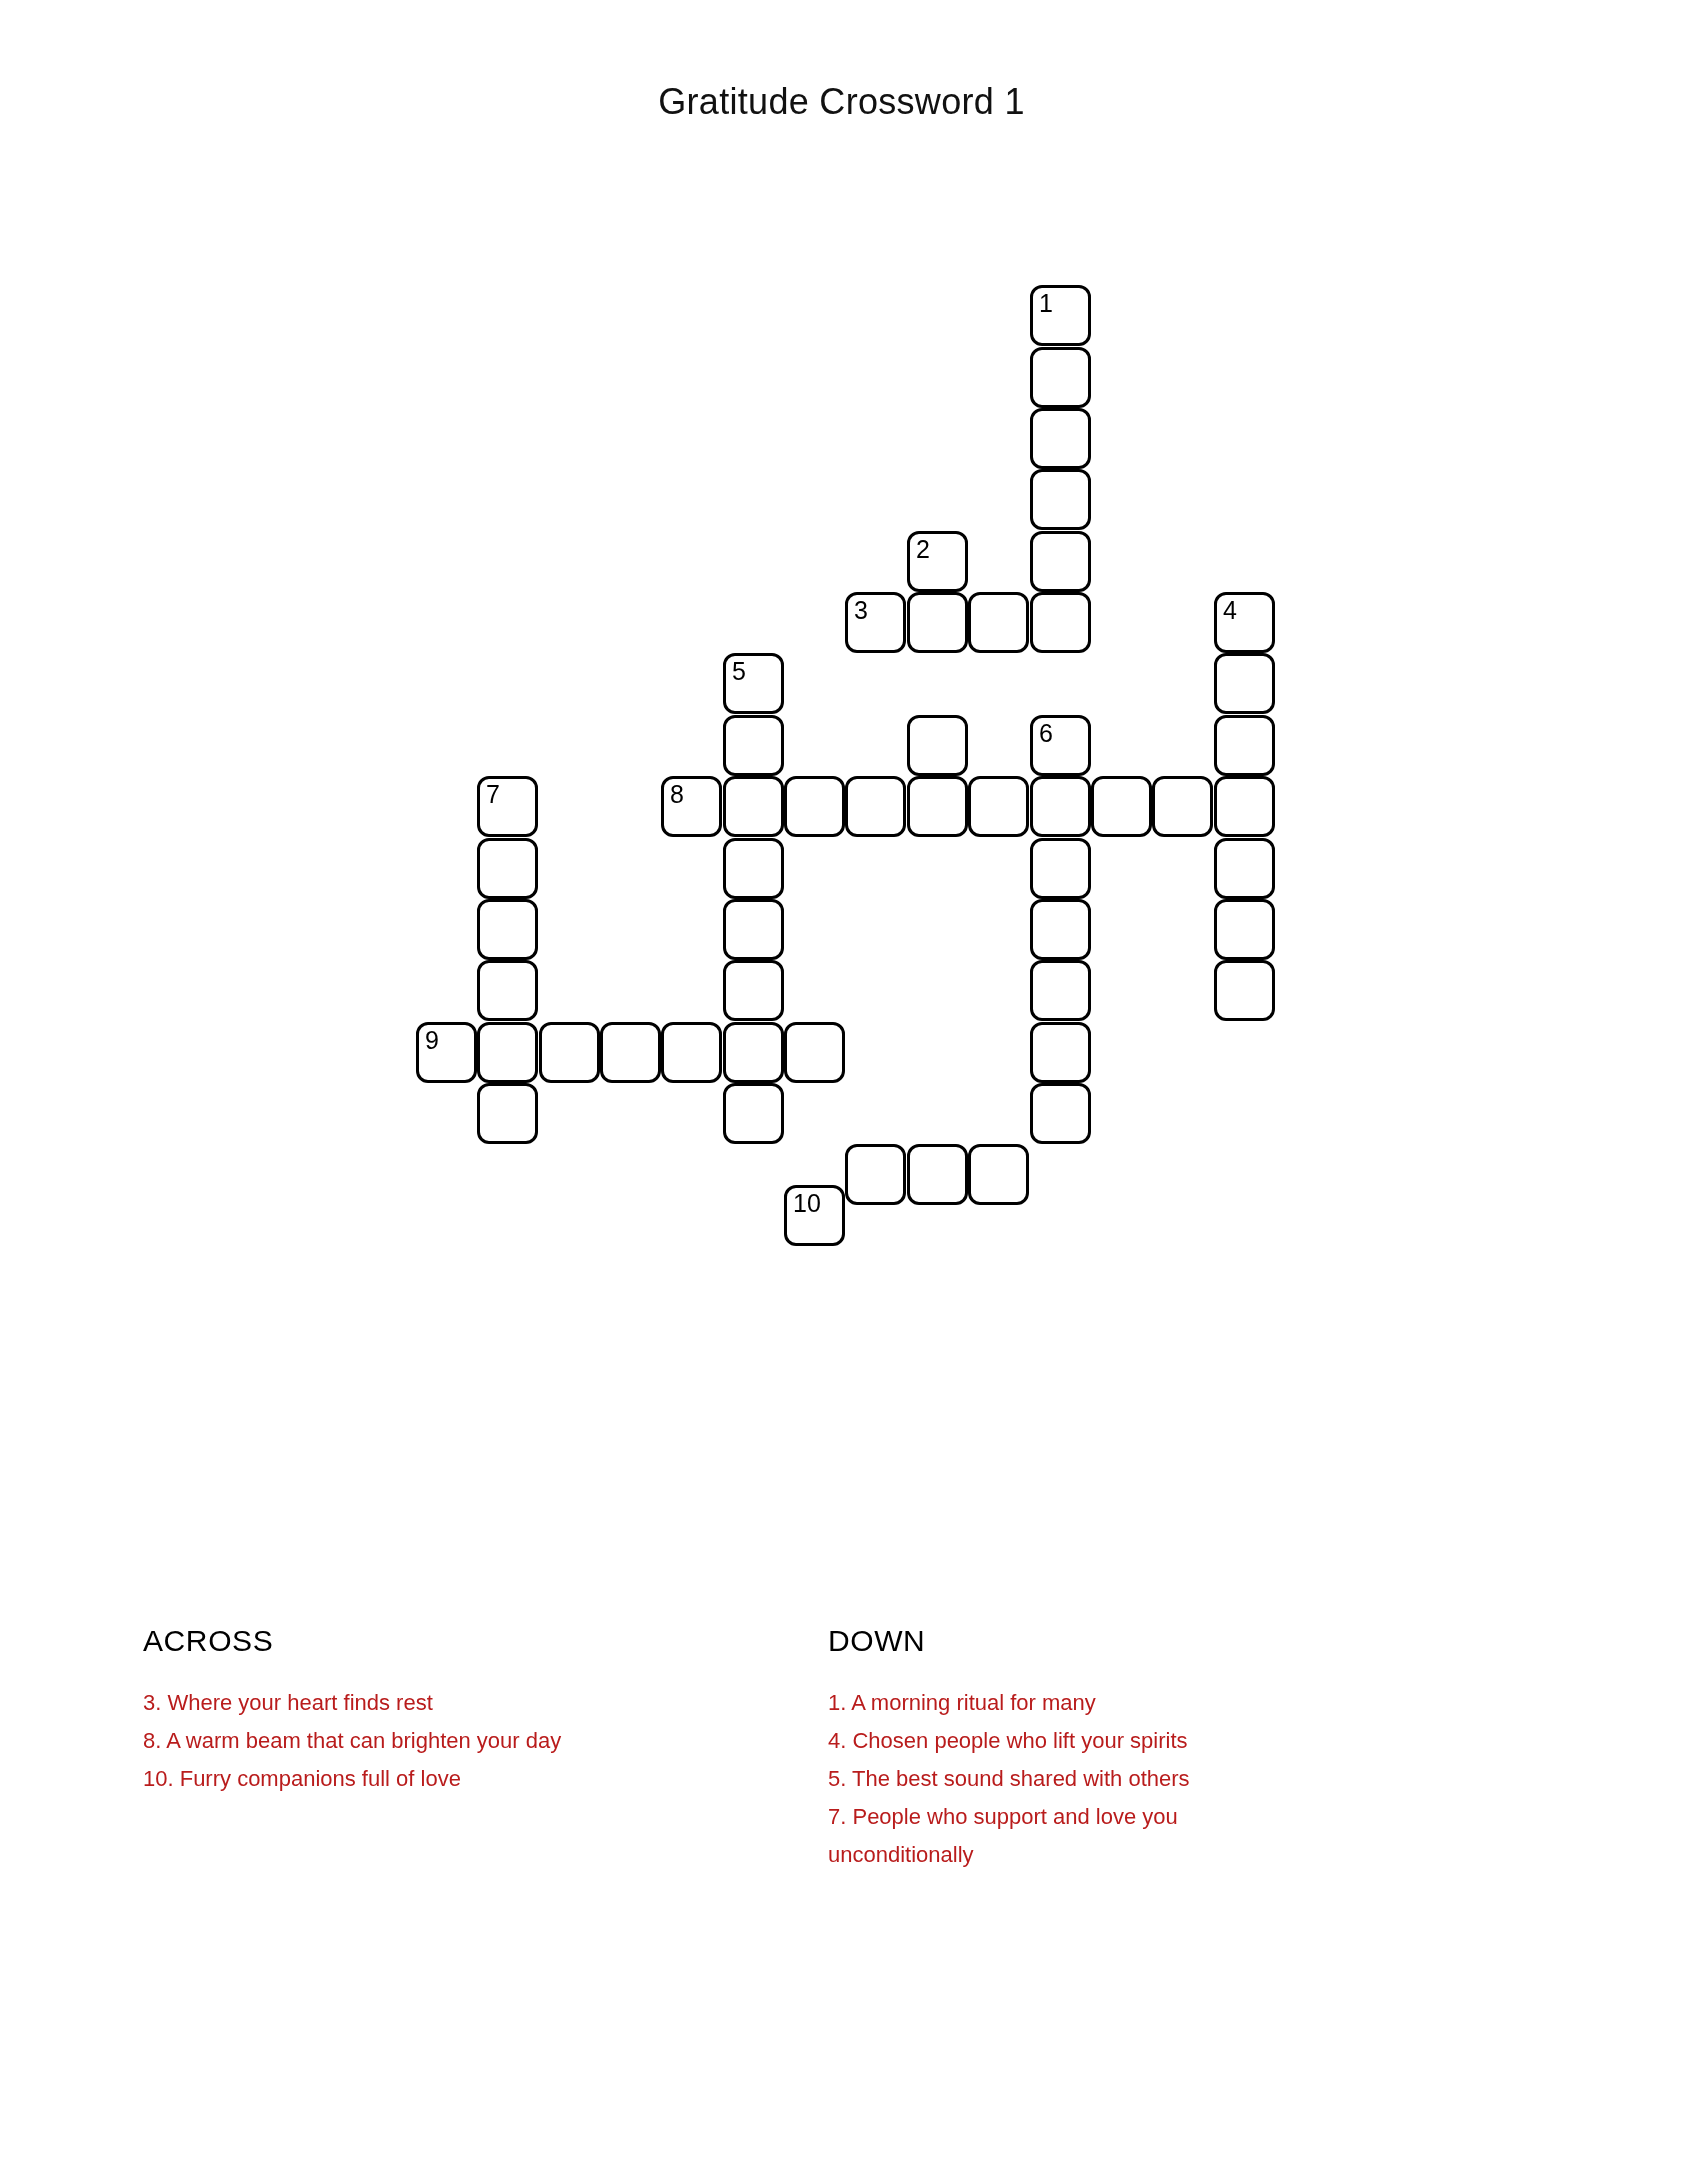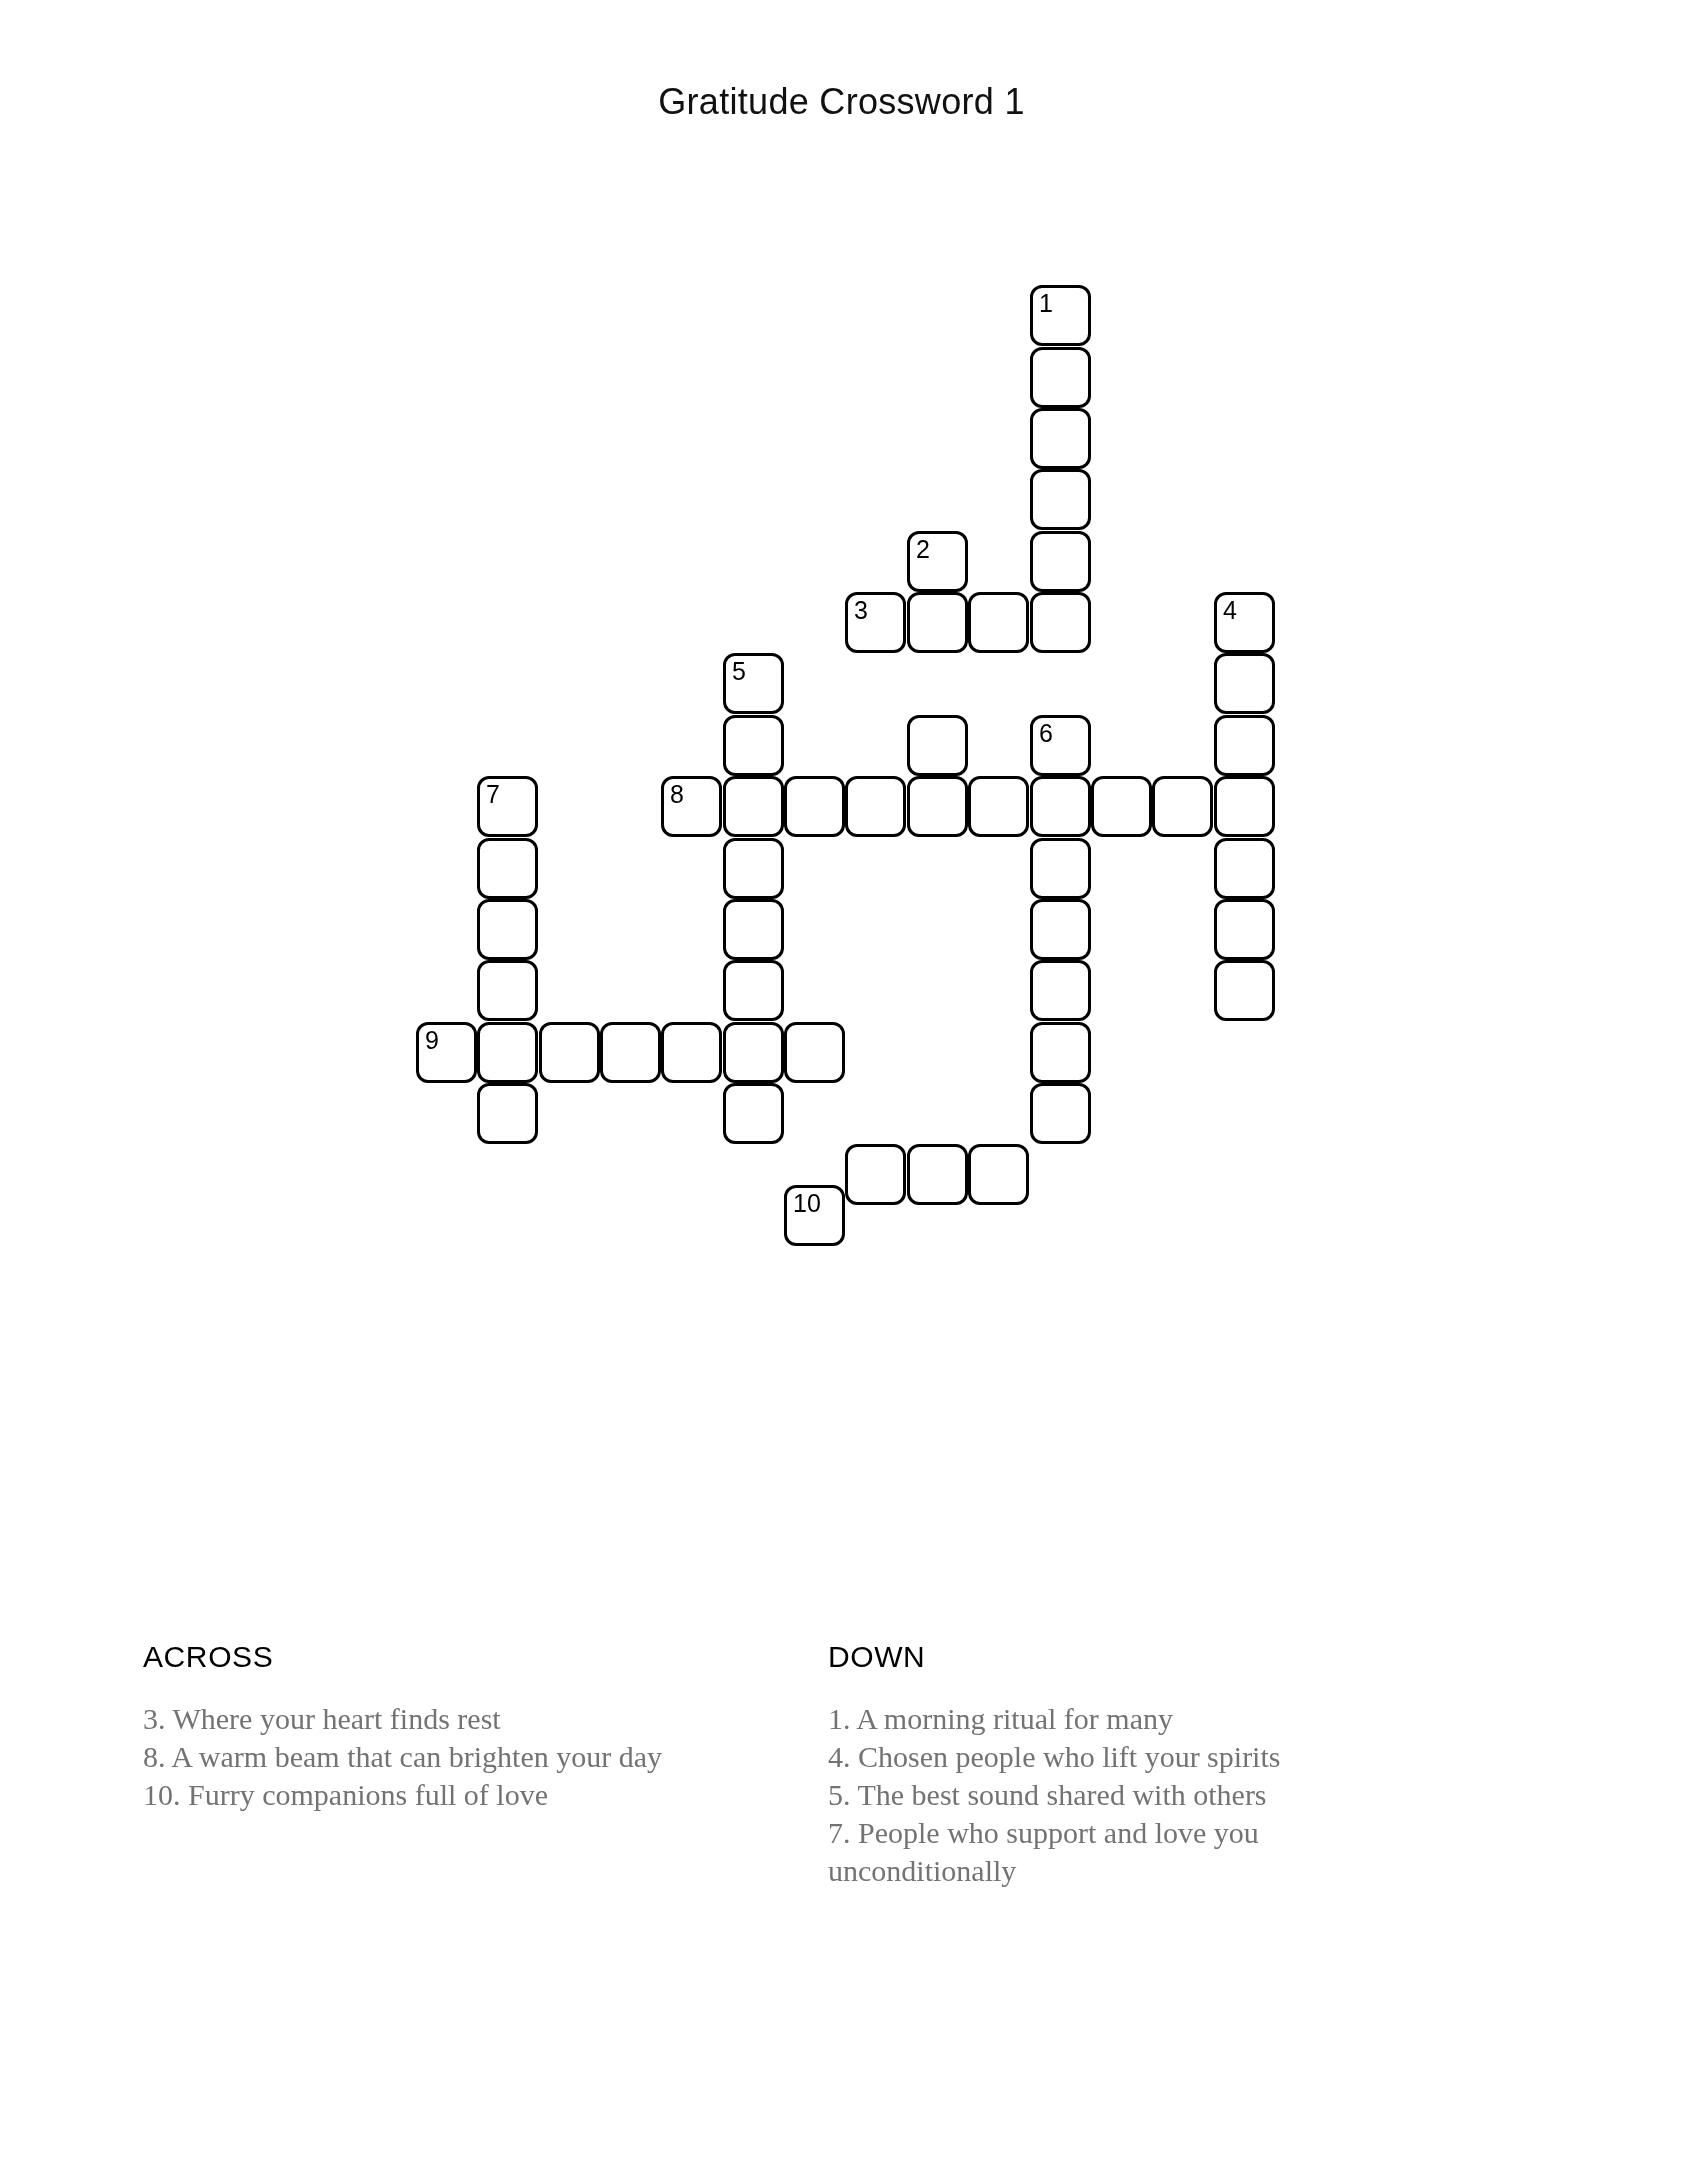--- a/index.html
+++ b/index.html
@@ -61,45 +61,44 @@
   #clues {
     position: absolute;
     left: 0;
     top: 1624px;
     width: 1683px;
     height: 554px;
   }
 
   .clue-col {
     position: absolute;
-    top: 16px;
+    top: 0;
   }
   #across-col { left: 143px; width: 634px; }
   #down-col   { left: 828px; width: 634px; }
 
   .clue-heading {
     font-size: 30px;
     line-height: 34px;
     letter-spacing: 0.6px;
     color: #000000;
     margin: 0 0 26px 0;
   }
 
   .clue-list {
     list-style: none;
     margin: 0;
     padding: 0;
   }
 
   .clue-item {
-    font-size: 30px;
+    font-size: 22px;
     line-height: 38px;
-    color: #737373;
+    color: #b91c1c;
     white-space: pre-wrap;
-    font-family: Liberation Serif, serif;
   }
 </style>
 </head>
 <body>
 
 <h1 id="page-title">Gratitude Crossword  1</h1>
 
 <div id="grid-wrap">
     <div class="cell" style="left: 1030px; top: 285px;">
       <span class="num">1</span>

